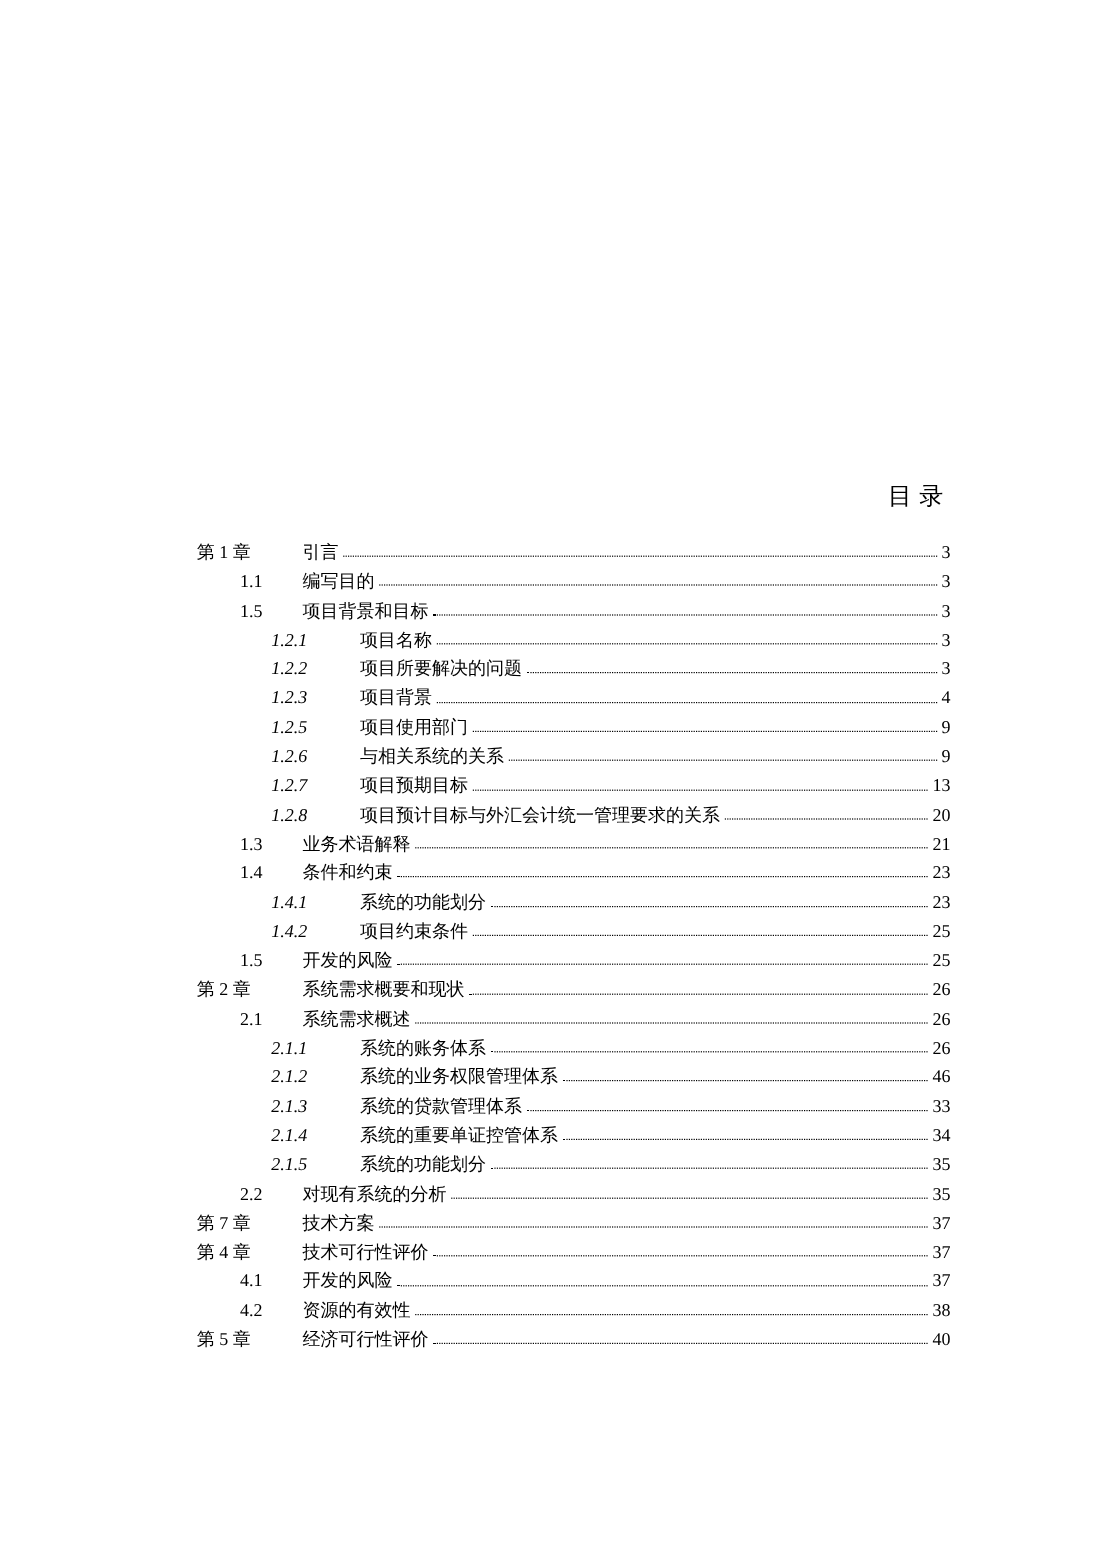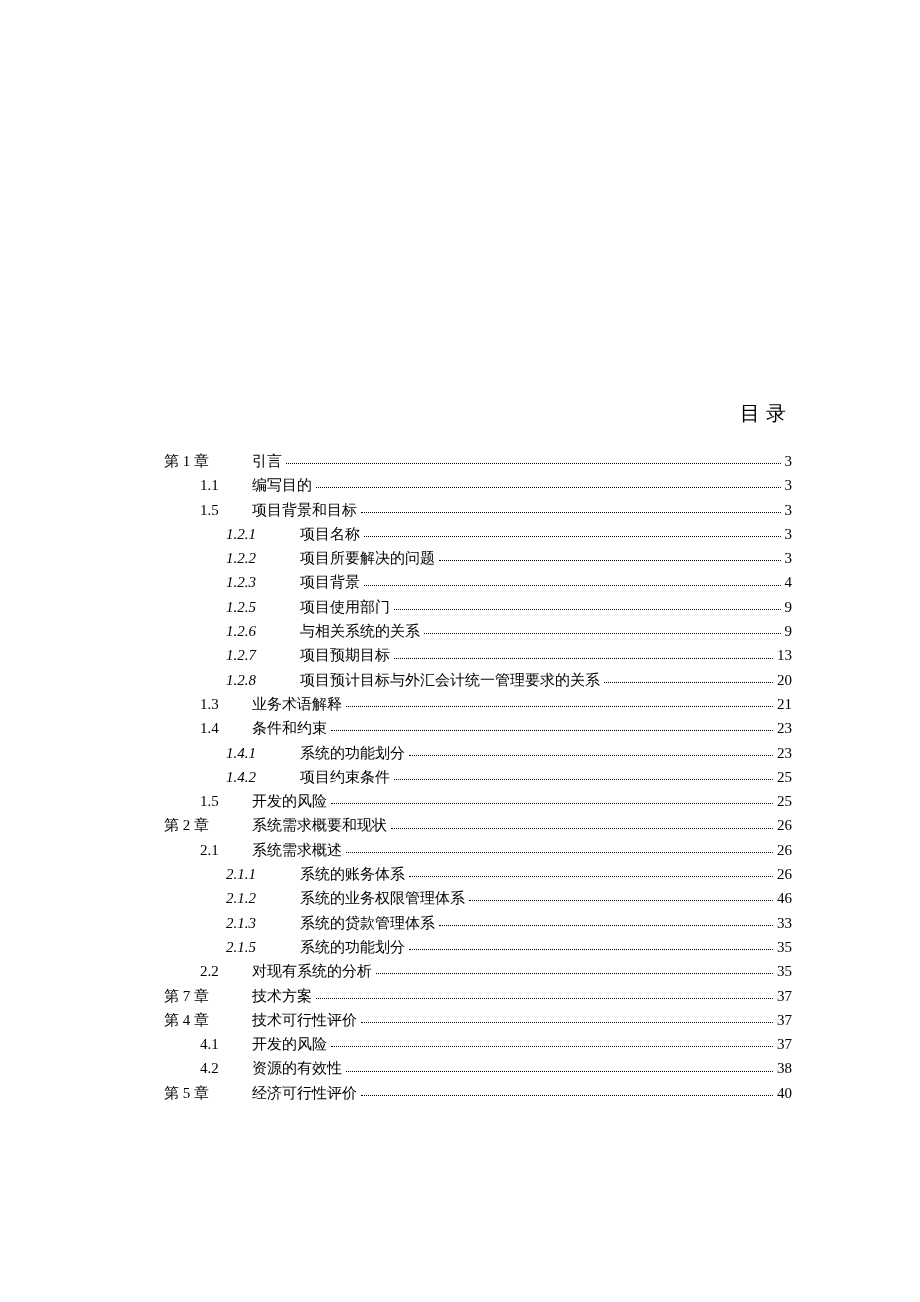--- a/index.html
+++ b/index.html
@@ -170,20 +170,26 @@
         <span class="toc-leader"></span>
         <span class="toc-page">46</span>
       </div>
       <div class="toc-entry lvl2">
         <span class="toc-num">2.1.3</span>
         <span class="toc-text">系统的贷款管理体系</span>
         <span class="toc-leader"></span>
         <span class="toc-page">33</span>
       </div>
       <div class="toc-entry lvl2">
+        <span class="toc-num">2.1.4</span>
+        <span class="toc-text">系统的重要单证控管体系</span>
+        <span class="toc-leader"></span>
+        <span class="toc-page">34</span>
+      </div>
+      <div class="toc-entry lvl2">
         <span class="toc-num">2.1.5</span>
         <span class="toc-text">系统的功能划分</span>
         <span class="toc-leader"></span>
         <span class="toc-page">35</span>
       </div>
       <div class="toc-entry lvl1">
         <span class="toc-num">2.2</span>
         <span class="toc-text">对现有系统的分析</span>
         <span class="toc-leader"></span>
         <span class="toc-page">35</span>

